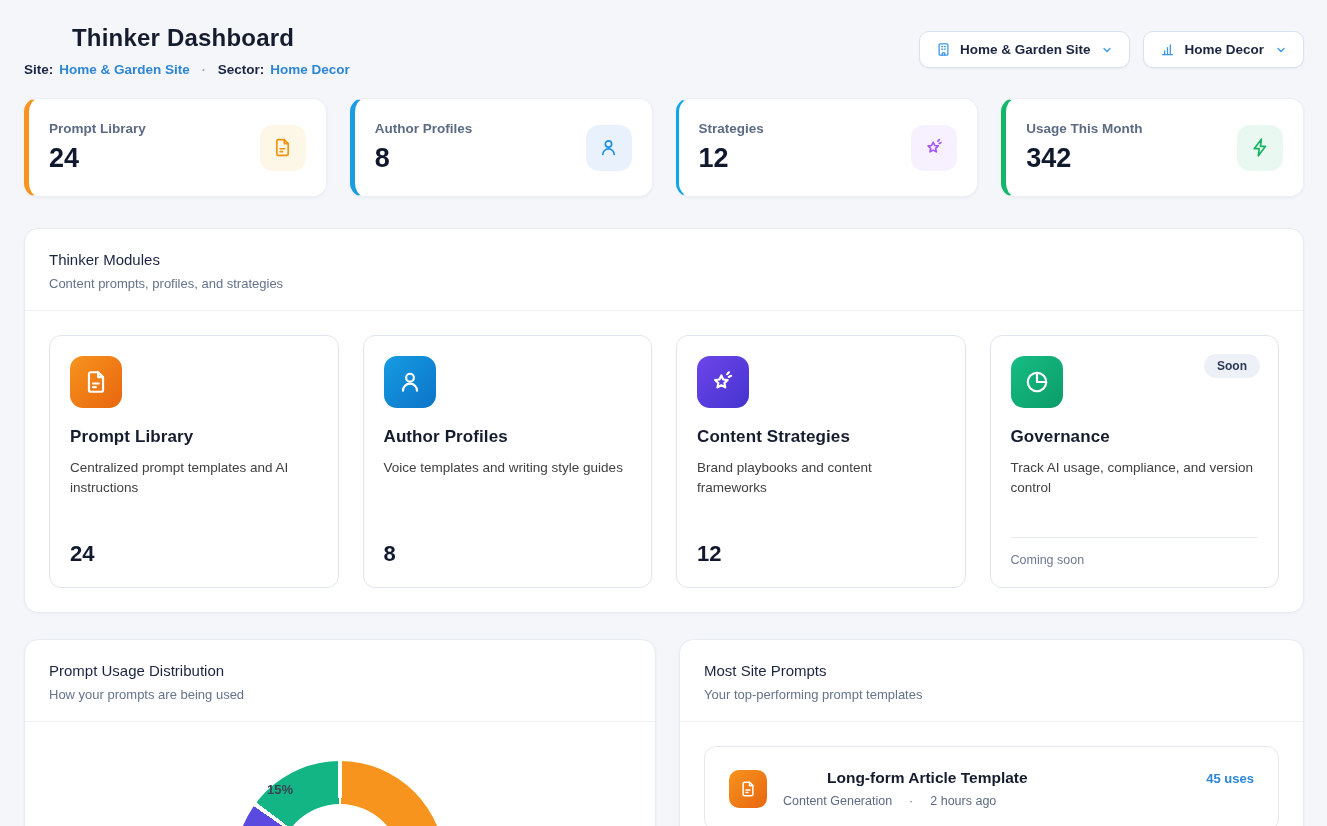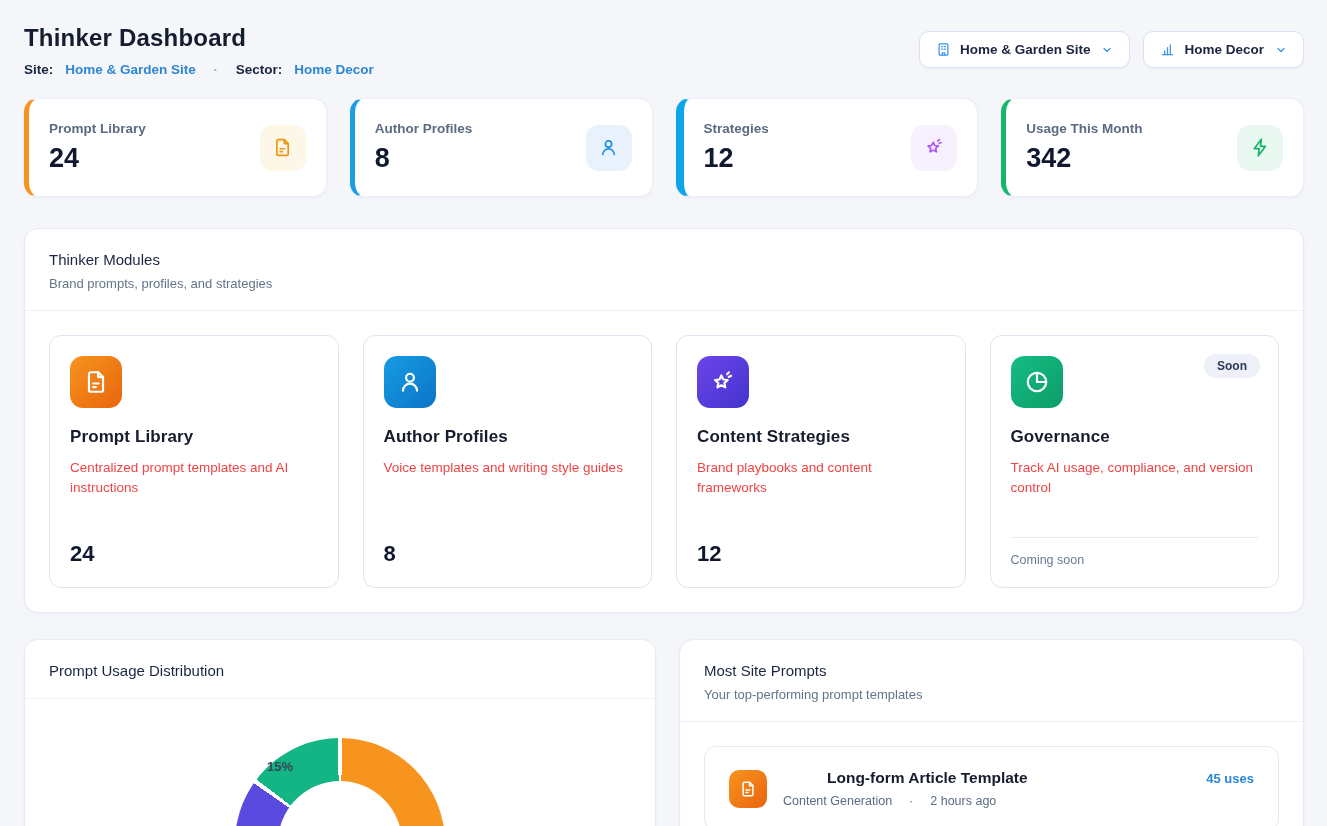--- a/index.html
+++ b/index.html
@@ -6,22 +6,22 @@
   html, body { width: 1327px; height: 826px; overflow: hidden; }
   body {
     font-family: "Liberation Sans", "DejaVu Sans", sans-serif;
     background: #f4f6fa;
     color: #141c2e;
   }
   .page { padding: 24px 23px 0 24px; }
 
   
   .header { display: flex; justify-content: space-between; align-items: flex-start; }
-  .page-title { font-size: 24px; font-weight: 800; letter-spacing: .2px; color: #141c2e; }
-  .subtitle { margin-top: 10px; font-size: 13.5px; font-weight: 700; color: #1b2540; display: flex; align-items: center; gap: 12px; }
+  .page-title { font-size: 24px; font-weight: 800; letter-spacing: .2px; color: #141c2e; margin-left: 48px; }
+  .subtitle { margin-top: 10px; font-size: 13.5px; font-weight: 700; color: #1b2540; display: flex; align-items: center; gap: 6px; }
   .subtitle a { color: #2e86d5; text-decoration: none; cursor: pointer; }
   .subtitle .dot { color: #9aa6b8; margin: 0 6px; font-size: 12px; }
   .header-actions { display: flex; gap: 13px; margin-top: 7px; }
   .hbtn {
     display: flex; align-items: center; gap: 9px; height: 37px; padding: 0 16px;
     background: #fff; border: 1px solid #d9e2f0; border-radius: 10px;
     box-shadow: 0 1px 2px rgba(20,40,90,.05); cursor: pointer;
     font-family: inherit; font-size: 13.5px; font-weight: 700; color: #1b2540;
   }
   .hbtn .bicon { color: #3b96e8; display: flex; }
@@ -29,21 +29,21 @@
 
   
   .stats { display: grid; grid-template-columns: repeat(4, 1fr); gap: 23px; margin-top: 21px; }
   .stat {
     background: #fff; border: 1px solid #eceff5; border-radius: 14px; height: 99px;
     padding: 18px 20px; display: flex; justify-content: space-between; align-items: center;
     box-shadow: 0 1px 3px rgba(20,40,80,.05);
   }
   .stat--orange { border-left: 5px solid #f7941e; }
   .stat--blue   { border-left: 5px solid #1b9ce3; }
-  .stat--purple { border-left: 8px solid #0ea5e9; }
+  .stat--purple { border-left: 3px solid #0ea5e9; }
   .stat--green  { border-left: 5px solid #12b76a; }
   .stat-label { font-size: 13.5px; font-weight: 600; color: #5b6b83; }
   .stat-value { font-size: 27px; font-weight: 800; color: #10192e; margin-top: 7px; }
   .stat-icon { width: 46px; height: 46px; border-radius: 13px; display: flex; align-items: center; justify-content: center; }
   .sic--orange { background: #fcf7e6; color: #f0930f; }
   .sic--blue   { background: #e9f2fc; color: #1b8fe0; }
   .sic--purple { background: #f7f0fe; color: #a855f7; }
   .sic--green  { background: #e9f8f0; color: #16b364; }
 
   
@@ -58,21 +58,21 @@
   .mod {
     position: relative; background: #fff; border: 1px solid #dfe5f0; border-radius: 12px;
     height: 253px; padding: 20px; display: flex; flex-direction: column; cursor: pointer;
   }
   .tile { width: 52px; height: 52px; border-radius: 13px; display: flex; align-items: center; justify-content: center; color: #fff; }
   .tile--orange { background: linear-gradient(135deg, #f7941e, #e8650e); }
   .tile--blue   { background: linear-gradient(135deg, #169ce2, #0c74c8); }
   .tile--indigo { background: linear-gradient(135deg, #6d45ea, #4434ce); }
   .tile--green  { background: linear-gradient(135deg, #16bd84, #0c9c68); }
   .mod-title { margin-top: 19px; font-size: 17px; font-weight: 800; color: #141c2e; letter-spacing: .1px; }
-  .mod-desc { margin-top: 11px; font-size: 13.5px; font-weight: 500; color: #ef4444; line-height: 1.5; }
+  .mod-desc { margin-top: 11px; font-size: 13.5px; font-weight: 500; color: #404040; line-height: 1.5; }
   .mod-value { margin-top: auto; font-size: 22px; font-weight: 800; color: #10192e; }
   .mod-divider { border: 0; border-top: 1px solid #e7ebf2; margin-top: auto; }
   .mod-footer { padding-top: 15px; font-size: 12.5px; font-weight: 500; color: #6b7a92; }
   .soon-badge {
     position: absolute; top: 18px; right: 18px; background: #edf1f7; color: #2c3a55;
     font-size: 12px; font-weight: 700; padding: 5px 13px; border-radius: 999px;
   }
 
   
   .bottom { margin-top: 26px; display: grid; grid-template-columns: 632px 1fr; gap: 23px; }
@@ -197,21 +197,21 @@
         <svg width="21" height="21" viewBox="0 0 24 24" fill="none" stroke="currentColor" stroke-width="1.9" stroke-linecap="round" stroke-linejoin="round">
             <path d="M13 2.5L4.8 13.3h5.7l-1 8.2 8.2-10.8h-5.7z"></path>
           </svg>
       </div>
     </div>
   </div>
 
   <div class="panel modules-panel">
     <div class="panel-head">
       <div class="panel-title">Thinker Modules</div>
-      <div class="panel-sub">Brand prompts, profiles, and strategies</div>
+      <div class="panel-sub">Content prompts, profiles, and strategies</div>
     </div>
     <hr class="panel-divider">
     <div class="modules-grid">
 
       <div class="mod">
         <div class="tile tile--orange">
           <svg width="26" height="26" viewBox="0 0 24 24" fill="none" stroke="currentColor" stroke-width="2" stroke-linecap="round" stroke-linejoin="round">
               <path d="M14 3H7.2A1.7 1.7 0 0 0 5.5 4.7v14.6A1.7 1.7 0 0 0 7.2 21h9.6a1.7 1.7 0 0 0 1.7-1.7V7.5z"></path>
               <path d="M14 3v4.5h4.5"></path>
               <path d="M9.3 13.4h5.2"></path>
@@ -264,20 +264,21 @@
       </div>
 
     </div>
   </div>
 
   <div class="bottom">
 
     <div class="panel">
       <div class="panel-head">
         <div class="panel-title">Prompt Usage Distribution</div>
+        <div class="panel-sub">How your prompts are being used</div>
       </div>
       <hr class="panel-divider">
       <div class="chart-area">
         <div class="donut" style="background: conic-gradient(rgb(255, 255, 255) 0%, rgb(255, 255, 255) 0.35%, rgb(247, 148, 30) 0.35%, rgb(247, 148, 30) 44.65%, rgb(255, 255, 255) 44.65%, rgb(255, 255, 255) 45%, rgb(255, 255, 255) 45%, rgb(255, 255, 255) 45.35%, rgb(27, 156, 227) 45.35%, rgb(27, 156, 227) 69.65%, rgb(255, 255, 255) 69.65%, rgb(255, 255, 255) 70%, rgb(255, 255, 255) 70%, rgb(255, 255, 255) 70.35%, rgb(91, 74, 224) 70.35%, rgb(91, 74, 224) 84.65%, rgb(255, 255, 255) 84.65%, rgb(255, 255, 255) 85%, rgb(255, 255, 255) 85%, rgb(255, 255, 255) 85.35%, rgb(19, 181, 132) 85.35%, rgb(19, 181, 132) 99.65%, rgb(255, 255, 255) 99.65%, rgb(255, 255, 255) 100%);">
           <span class="donut-label">15%</span>
         </div>
       </div>
     </div>
 
     <div class="panel">

